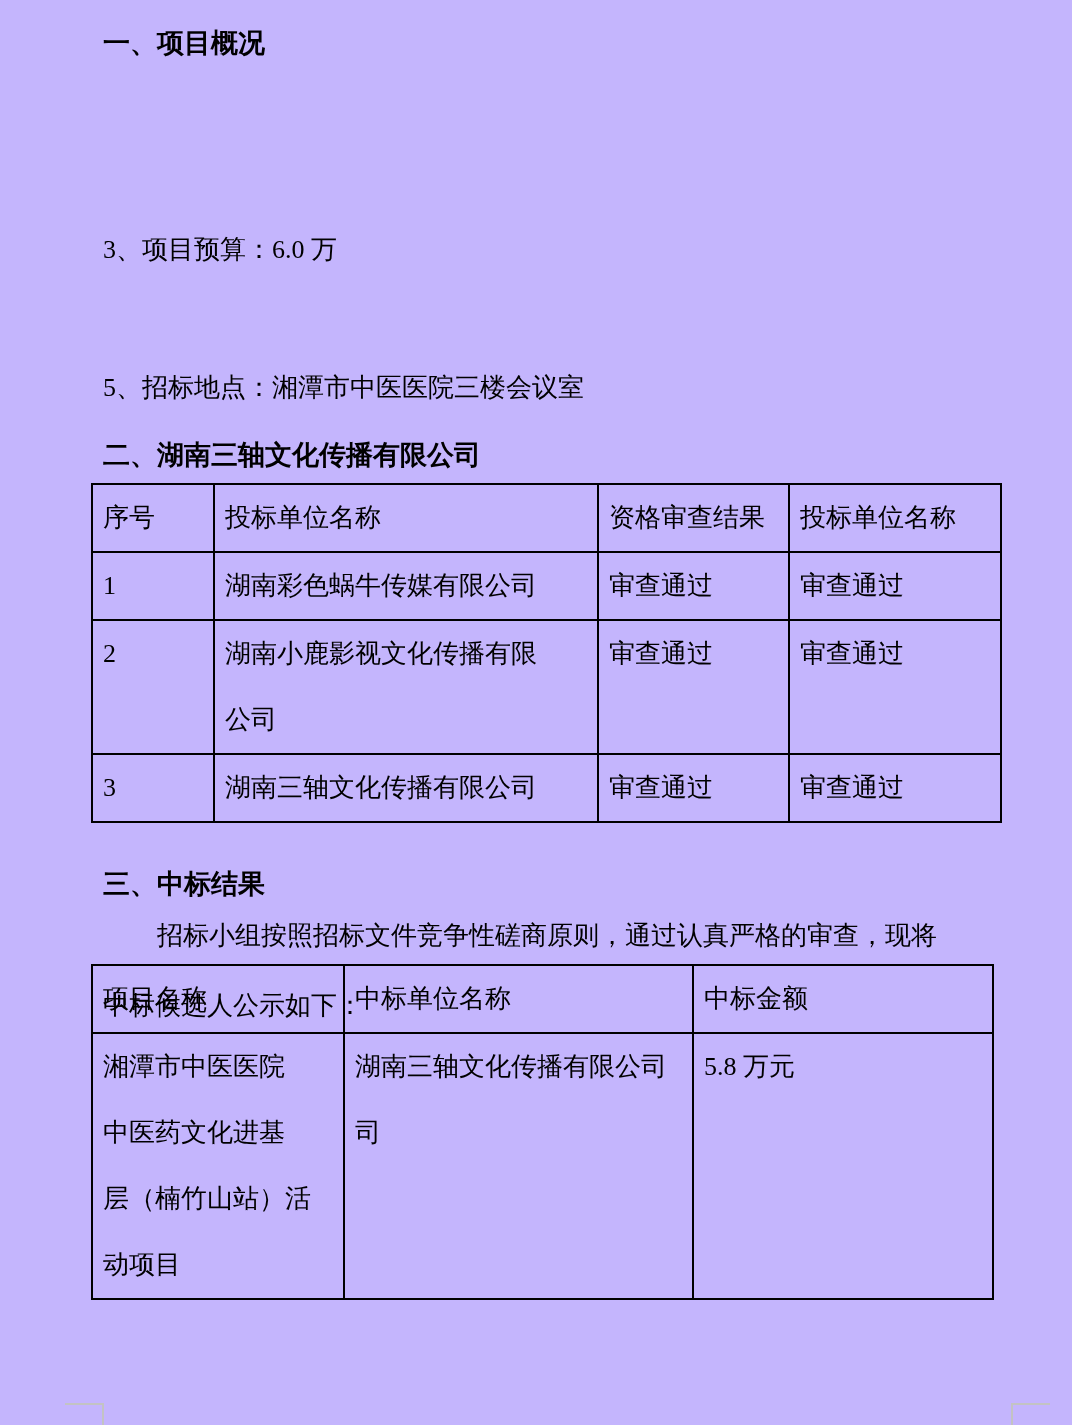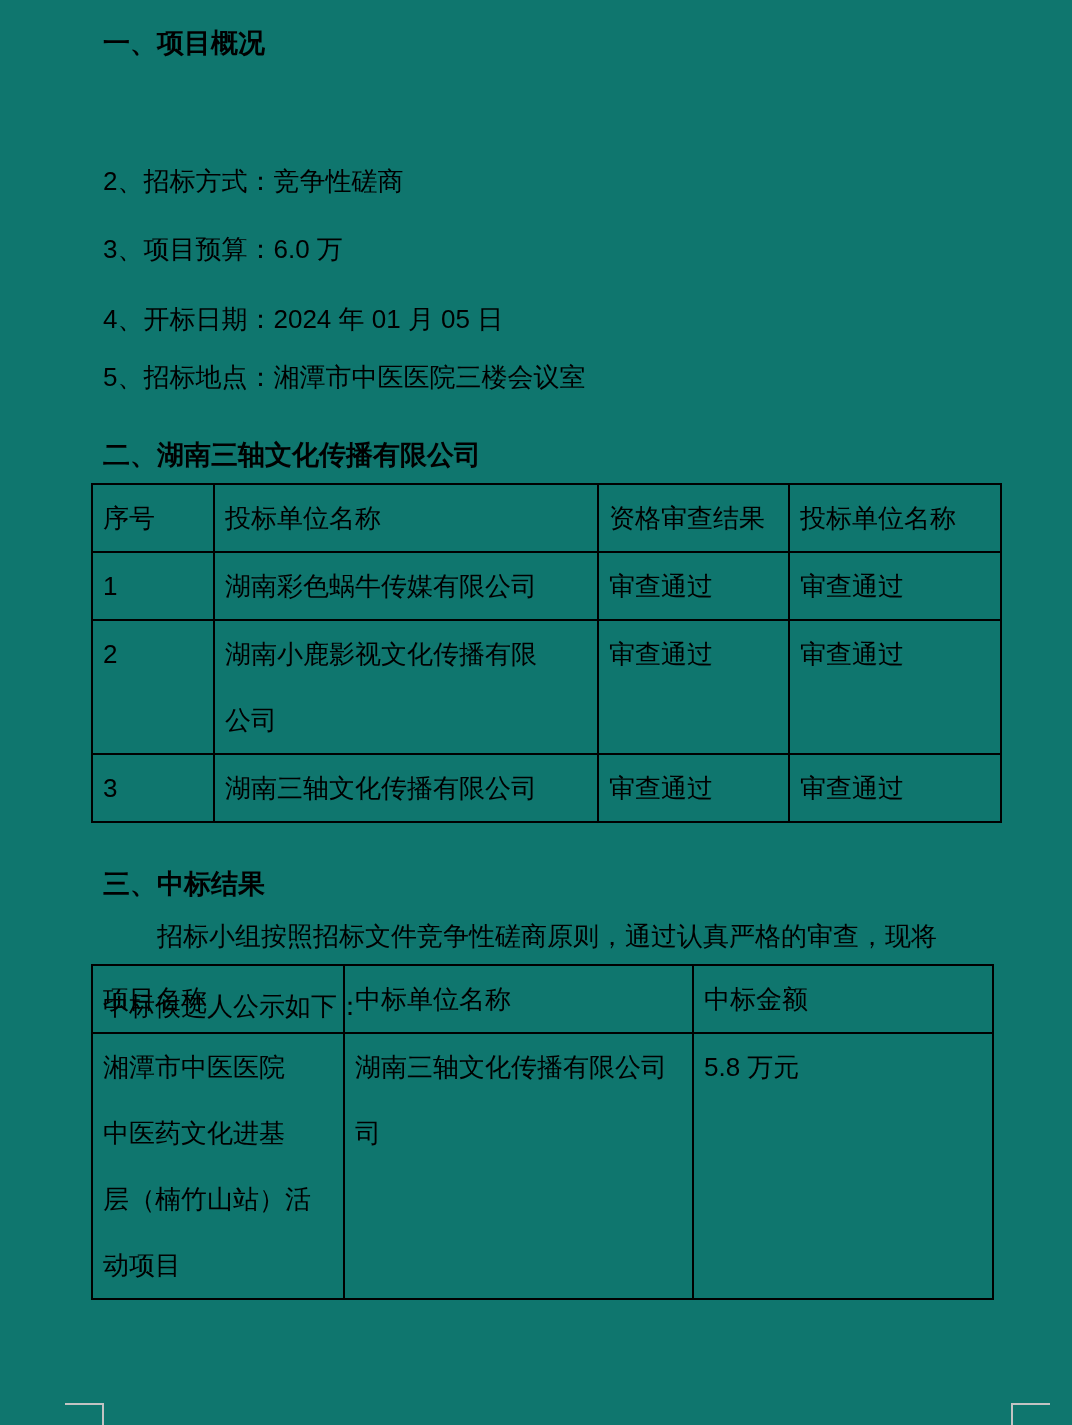--- a/index.html
+++ b/index.html
@@ -1,21 +1,21 @@
 <!DOCTYPE html>
 <html><head>
 <meta charset="utf-8">
 <style>
   html,body{margin:0;padding:0;background:#fff;}
   .page{
     position:relative;
     width:1072px;
     height:1425px;
-    background:#0f766e;
-    font-family:Liberation Sans, sans-serif;
+    background:#c4b5fd;
+    font-family:Liberation Serif, serif;
     color:#000;
     overflow:hidden;
   }
   .h{
     position:absolute;
     left:103px;
     font-size:27px;
     font-weight:700;
     line-height:1.15;
     white-space:nowrap;
@@ -79,24 +79,22 @@
     border-left:2px solid #c3c3c3;
   }
 </style>
 </head>
 <body>
 
 <div class="page">
 
   <div class="h" style="top:28px">一、项目概况</div>
 
-  <div class="item" style="top:167px">2、招标方式：竞争性磋商</div>
   <div class="item" style="top:235px">3、项目预算：6.0 万</div>
-  <div class="item" style="top:305px">4、开标日期：2024 年 01 月 05 日</div>
-  <div class="item" style="top:363px">5、招标地点：湘潭市中医医院三楼会议室</div>
+  <div class="item" style="top:373px">5、招标地点：湘潭市中医医院三楼会议室</div>
 
   <div class="h" style="top:440px">二、湖南三轴文化传播有限公司</div>
 
   <table id="table1">
     <colgroup>
       <col style="width:122px">
       <col style="width:384px">
       <col style="width:191px">
       <col style="width:212px">
     </colgroup>

